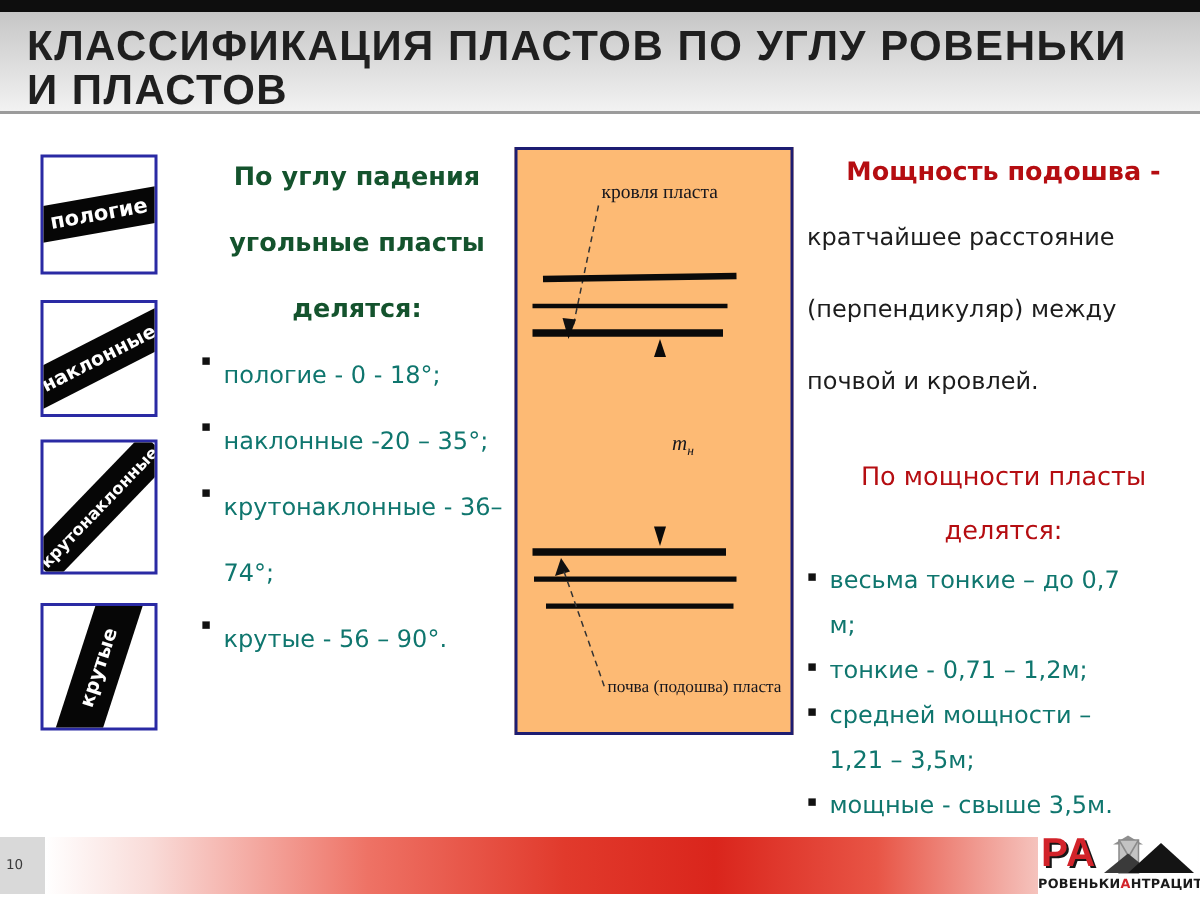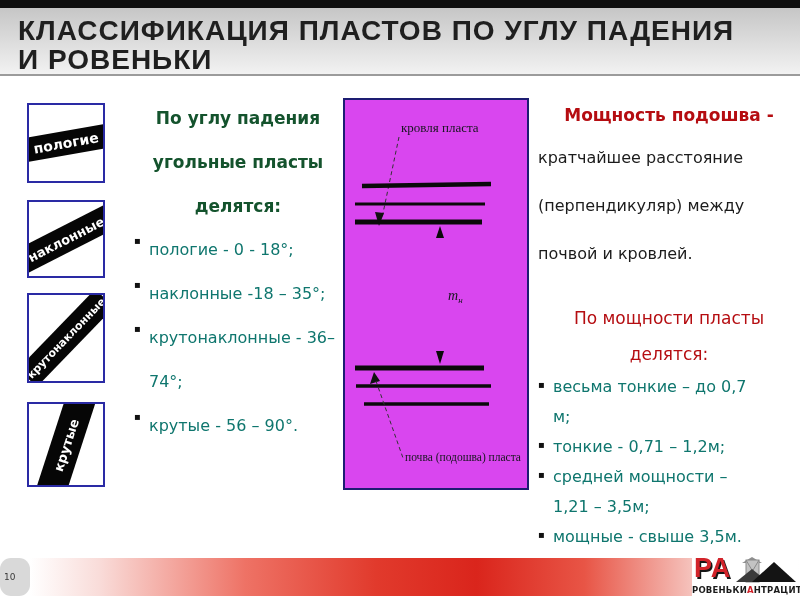--- a/index.html
+++ b/index.html
@@ -49,21 +49,21 @@
   ul.blist { list-style:none; }
   ul.blist li { position:relative; padding-left:15px; color:#0f766e; }
   ul.blist li::before {
     content:"▪"; position:absolute; left:0; font-size:10px; color:#111;
   }
   .dip-col ul.blist li { font-size:16px; line-height:44px; }
   .dip-col ul.blist li::before { top:-9px; }
   
   .diagram {
     position:absolute; left:343px; top:98px; width:186px; height:392px;
-    border:2px solid #1d1d72; background:#d946ef;
+    border:2px solid #1d1d72; background:#fdba74;
   }
   .diagram svg { display:block; }
   .dlabel { font-family:"Liberation Serif", serif; fill:#16161d; }
   
   .thick-col { position:absolute; left:538px; top:96px; width:262px; color:#1c1c1c; }
   .thick-head {
     color:#b50d11; font-weight:bold; font-size:17px;
     line-height:38px; text-align:center;
   }
   .thick-def { font-size:16px; line-height:48px; width:240px; }
@@ -71,21 +71,21 @@
     color:#b50d11; font-weight:normal; font-size:17px;
     line-height:36px; text-align:center; margin-top:22px; padding:0 30px;
   }
   .thick-col ul.blist { margin-top:0; }
   .thick-col ul.blist li { font-size:16px; line-height:30px; max-width:228px; }
   .thick-col ul.blist li::before { top:-2px; }
   
   .footer { position:absolute; left:0; top:558px; width:800px; height:38px; }
   .page-box {
     position:absolute; left:0; top:0; width:30px; height:38px; background:#d9d9d9;
-    display:flex; align-items:center; font-size:9px; color:#3a3a3a; padding-left:4px;border-radius:11px;
+    display:flex; align-items:center; font-size:9px; color:#3a3a3a; padding-left:4px;
   }
   .red-bar {
     position:absolute; left:30px; top:0; width:770px; height:38px;
     background:linear-gradient(90deg,#ffffff 0%, #f9dcd9 9%, #ee7265 28%,
       #e13a2c 45%, #da251c 58%, #e85546 72%, #f5c3bd 86%, #fdf0ef 94%, #ffffff 100%);
   }
   .logo { position:absolute; right:2px; top:-2px; width:106px; height:40px; background:#fff; }
   .logo-art { position:absolute; right:0; top:0; }
   .logo-ra {
     position:absolute; left:2px; top:-3px;
@@ -101,43 +101,43 @@
 </style>
 </head>
 <body>
 
 <div class="slide">
 
   <div class="topbar"></div>
 
   <div class="header">
     <div class="title">
-      <div>КЛАССИФИКАЦИЯ ПЛАСТОВ ПО УГЛУ ПАДЕНИЯ</div>
-      <div>И РОВЕНЬКИ</div>
+      <div>КЛАССИФИКАЦИЯ ПЛАСТОВ ПО УГЛУ РОВЕНЬКИ</div>
+      <div>И ПЛАСТОВ</div>
     </div>
   </div>
 
   <div class="thumb t1">
     <div class="band">пологие</div>
   </div>
   <div class="thumb t2">
     <div class="band">наклонные</div>
   </div>
   <div class="thumb t3">
     <div class="band">крутонаклонные</div>
   </div>
   <div class="thumb t4">
     <div class="band">крутые</div>
   </div>
 
   <div class="dip-col">
     <div class="dip-head">По углу падения угольные пласты делятся:</div>
     <ul class="blist">
       <li>пологие - 0 - 18°;</li>
-      <li>наклонные -18 – 35°;</li>
+      <li>наклонные -20 – 35°;</li>
       <li>крутонаклонные - 36–74°;</li>
       <li>крутые - 56 – 90°.</li>
     </ul>
   </div>
 
   <div class="diagram">
     <svg width="182" height="388" viewBox="0 0 182 388">
       <text class="dlabel" x="56" y="32" font-size="13">кровля пласта</text>
       <line x1="54" y1="37" x2="37" y2="118" stroke="#333" stroke-width="1" stroke-dasharray="4 3"></line>
       <polygon points="30,112 39,113 34,126" fill="#111"></polygon>

